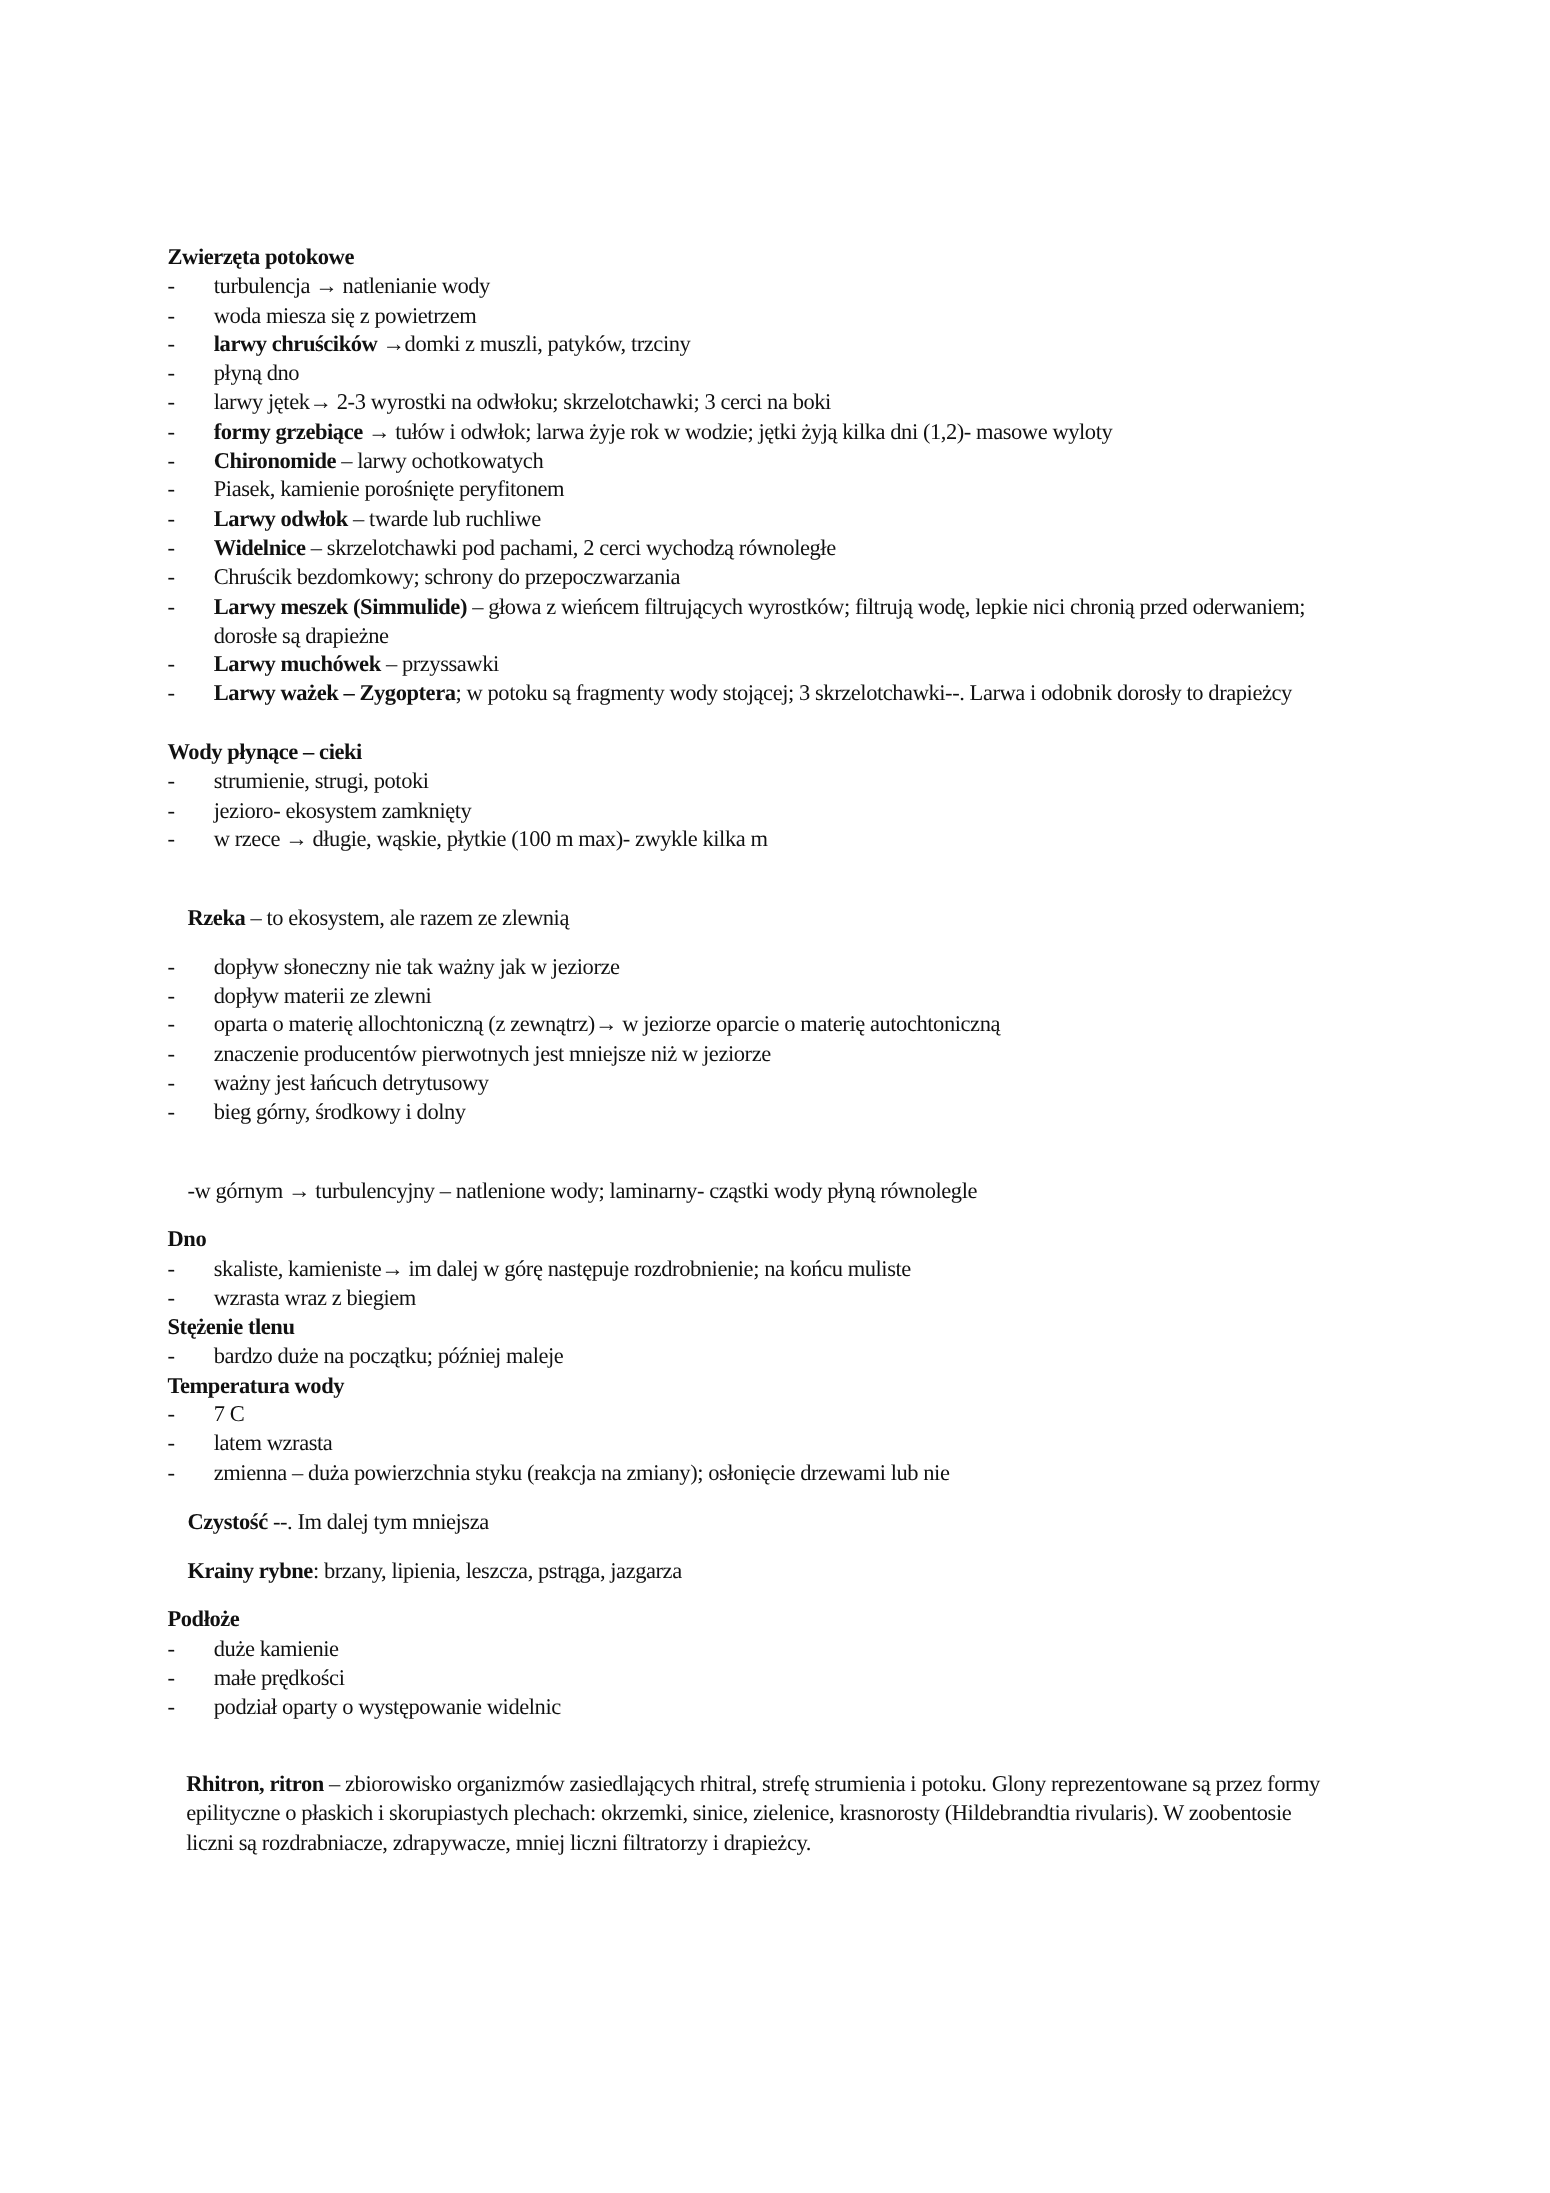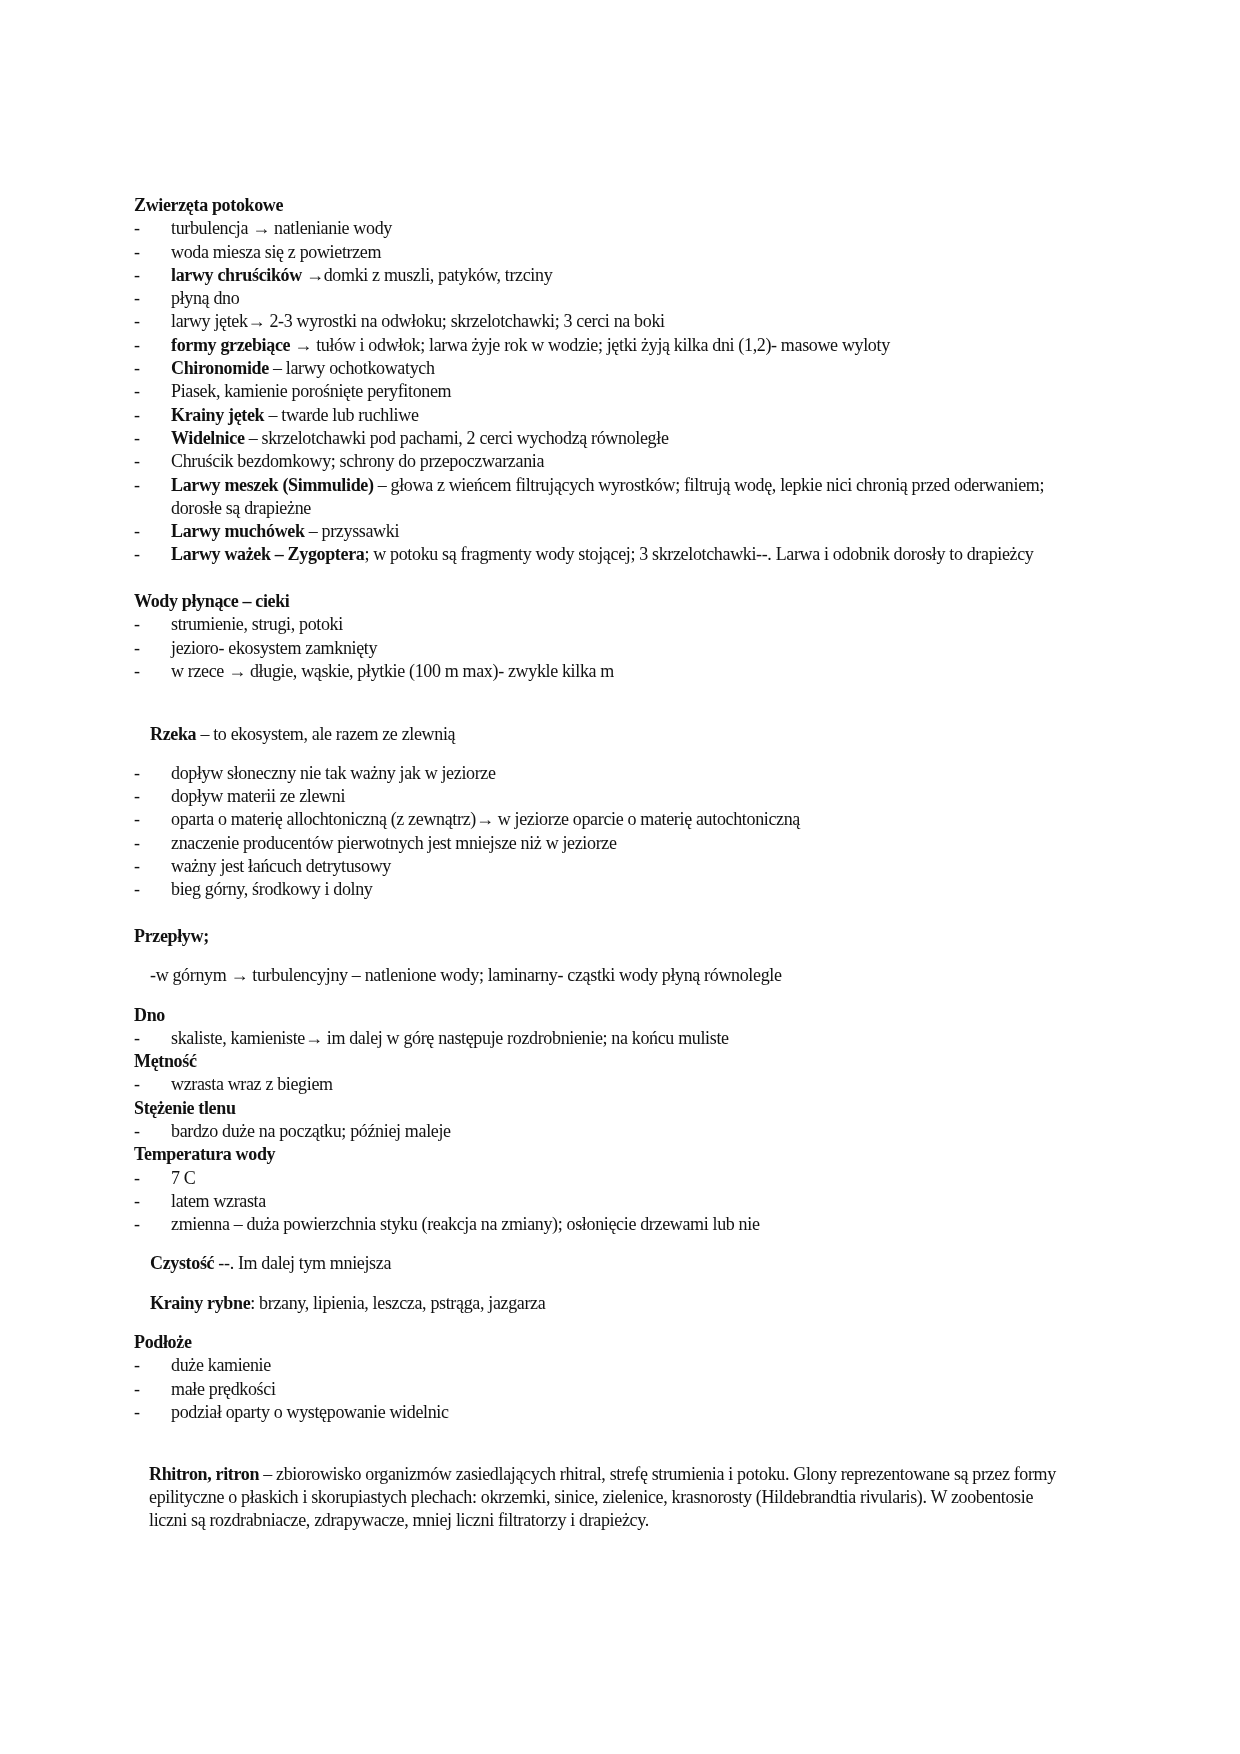--- a/index.html
+++ b/index.html
@@ -55,21 +55,21 @@
         <div class="item">
           <span class="dash">-</span>
           <span class="item-text"><b>Chironomide </b>– larwy ochotkowatych</span>
         </div>
         <div class="item">
           <span class="dash">-</span>
           <span class="item-text">Piasek, kamienie porośnięte peryfitonem</span>
         </div>
         <div class="item">
           <span class="dash">-</span>
-          <span class="item-text"><b>Krainy jętek </b>– twarde lub ruchliwe</span>
+          <span class="item-text"><b>Larwy odwłok </b>– twarde lub ruchliwe</span>
         </div>
         <div class="item">
           <span class="dash">-</span>
           <span class="item-text"><b>Widelnice </b>– skrzelotchawki pod pachami, 2 cerci wychodzą równoległe</span>
         </div>
         <div class="item">
           <span class="dash">-</span>
           <span class="item-text">Chruścik bezdomkowy; schrony do przepoczwarzania</span>
         </div>
         <div class="item">
@@ -132,36 +132,34 @@
         </div>
         <div class="item">
           <span class="dash">-</span>
           <span class="item-text">bieg górny, środkowy i dolny</span>
         </div>
       </div>
   </div>
   <div class="gap"></div>
 
   <div class="section">
-    <div class="heading">Przepływ;</div>
     <div class="line">-w górnym → turbulencyjny – natlenione wody; laminarny- cząstki wody płyną równolegle</div>
   </div>
 
   <div class="section">
     <div class="heading">Dno</div>
     <div>
         <div class="item">
           <span class="dash">-</span>
           <span class="item-text">skaliste, kamieniste→ im dalej w górę następuje rozdrobnienie; na końcu muliste</span>
         </div>
       </div>
   </div>
 
   <div class="section">
-    <div class="heading">Mętność</div>
     <div>
         <div class="item">
           <span class="dash">-</span>
           <span class="item-text">wzrasta wraz z biegiem</span>
         </div>
       </div>
   </div>
 
   <div class="section">
     <div class="heading">Stężenie tlenu</div>

